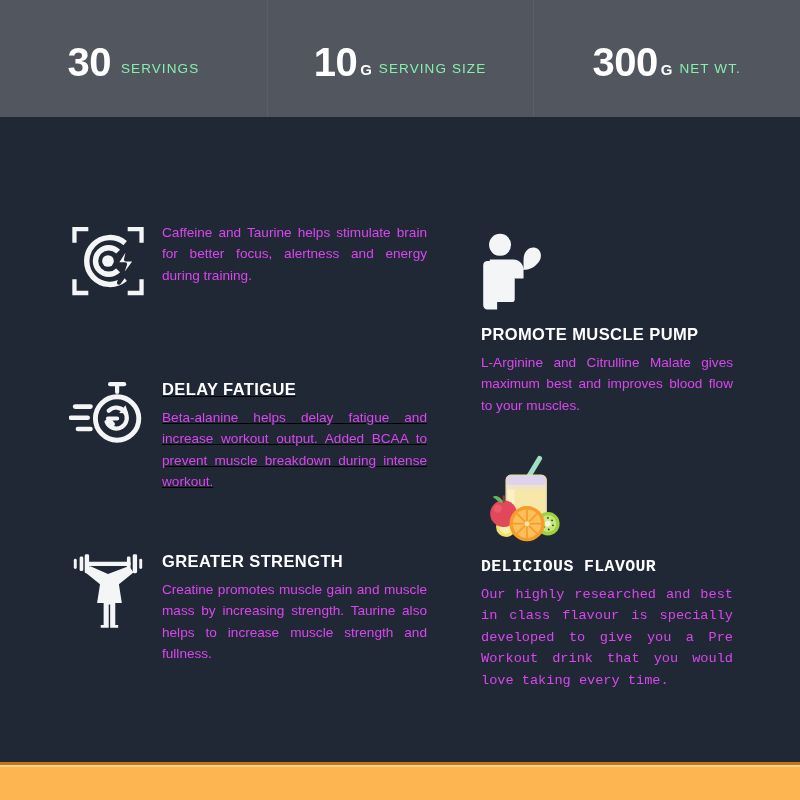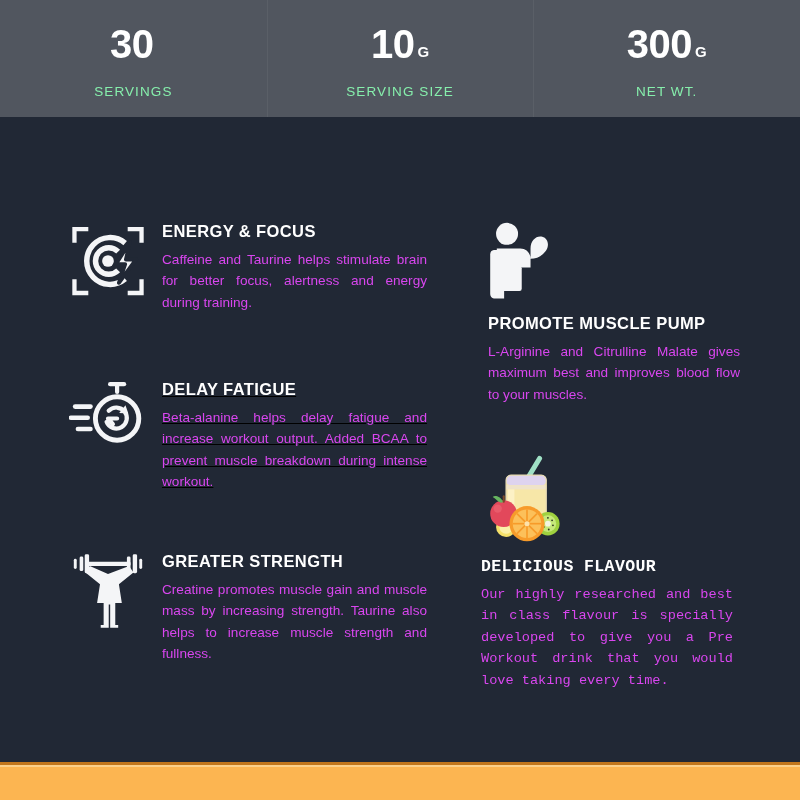--- a/index.html
+++ b/index.html
@@ -30,21 +30,21 @@
     height: 117px;
     background: #51565f;
     display: flex;
     align-items: center;
   }
   .stat {
     flex: 1 1 0;
     position: relative;
     height: 100%;
     display: flex;
-    flex-direction: column;
+    flex-direction: row;
     align-items: center;
     justify-content: center;
     padding-top: 6px;
     box-sizing: border-box;
     gap: 7px;
   }
   .stat + .stat::before {
     content: "";
     position: absolute;
     left: 0;
@@ -127,21 +127,21 @@
     line-height: 1.58;
     margin: 0;
     text-align: justify;
     text-justify: inter-word;
   }
 
   
   #feat-energy   { left: 62px;  top: 105px; width: 365px; }
   #feat-fatigue  { left: 62px;  top: 263px; width: 365px; text-decoration: underline; }
   #feat-strength { left: 62px;  top: 435px; width: 365px; }
-  #feat-pump     { left: 481px; top: 105px; width: 252px; margin-left: 7px; }
+  #feat-pump     { left: 481px; top: 116px; width: 252px; }
   #feat-flavour  { left: 481px; top: 338px; width: 252px; font-family: Liberation Mono, monospace; }
 
   .icon-svg { display: block; }
 
   
   .bottom-bar {
     position: absolute;
     left: 0;
     top: 762px;
     width: 800px;
@@ -207,21 +207,20 @@
           </g>
           <g fill="none" stroke="#f4f5f7" stroke-width="7">
             <path d="M72 27 A30 30 0 1 0 72 73"></path>
             <path d="M63 38 A17 17 0 1 0 63 62"></path>
           </g>
           <circle cx="50" cy="50" r="7.5" fill="#f4f5f7"></circle>
           <path d="M78 26 L60 54 L72 54 L64 78 L86 48 L73 48 Z" fill="#f4f5f7" stroke="#212835" stroke-width="5" stroke-linejoin="round"></path>
         </svg>
       </div>
       <div class="copy">
-        <h3 class="f-title">ENERGY &amp; FOCUS</h3>
         <p class="f-desc">Caffeine and Taurine helps stimulate brain for better focus, alertness and energy during training.</p>
       </div>
     </div>
 
     <div class="feature side" id="feat-fatigue">
       <div class="icon-wrap">
         <svg class="icon-svg" width="78" height="70" viewBox="0 0 110 100" aria-hidden="true">
           <g stroke="#f4f5f7" stroke-width="6.5" stroke-linecap="round">
             <line x1="8" y1="38" x2="30" y2="38"></line>
             <line x1="2" y1="54" x2="26" y2="54"></line>

